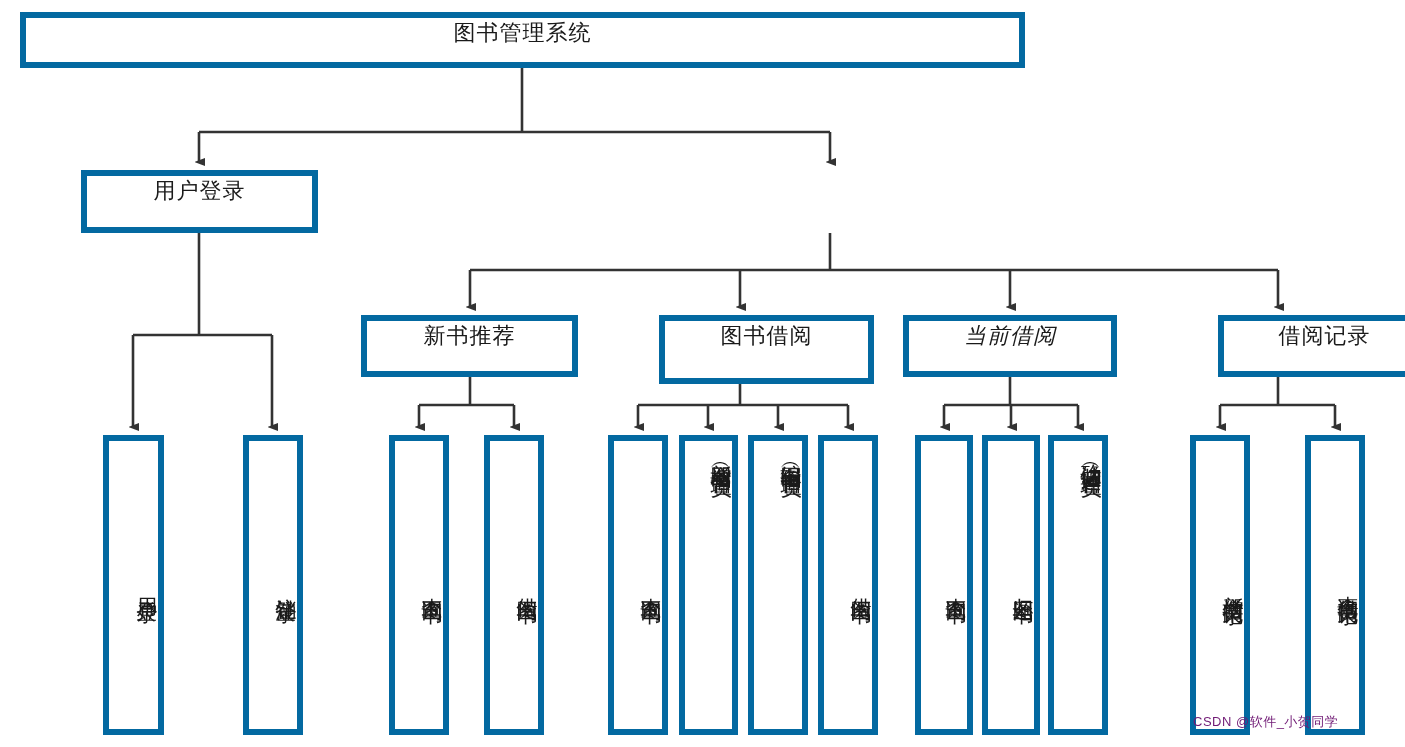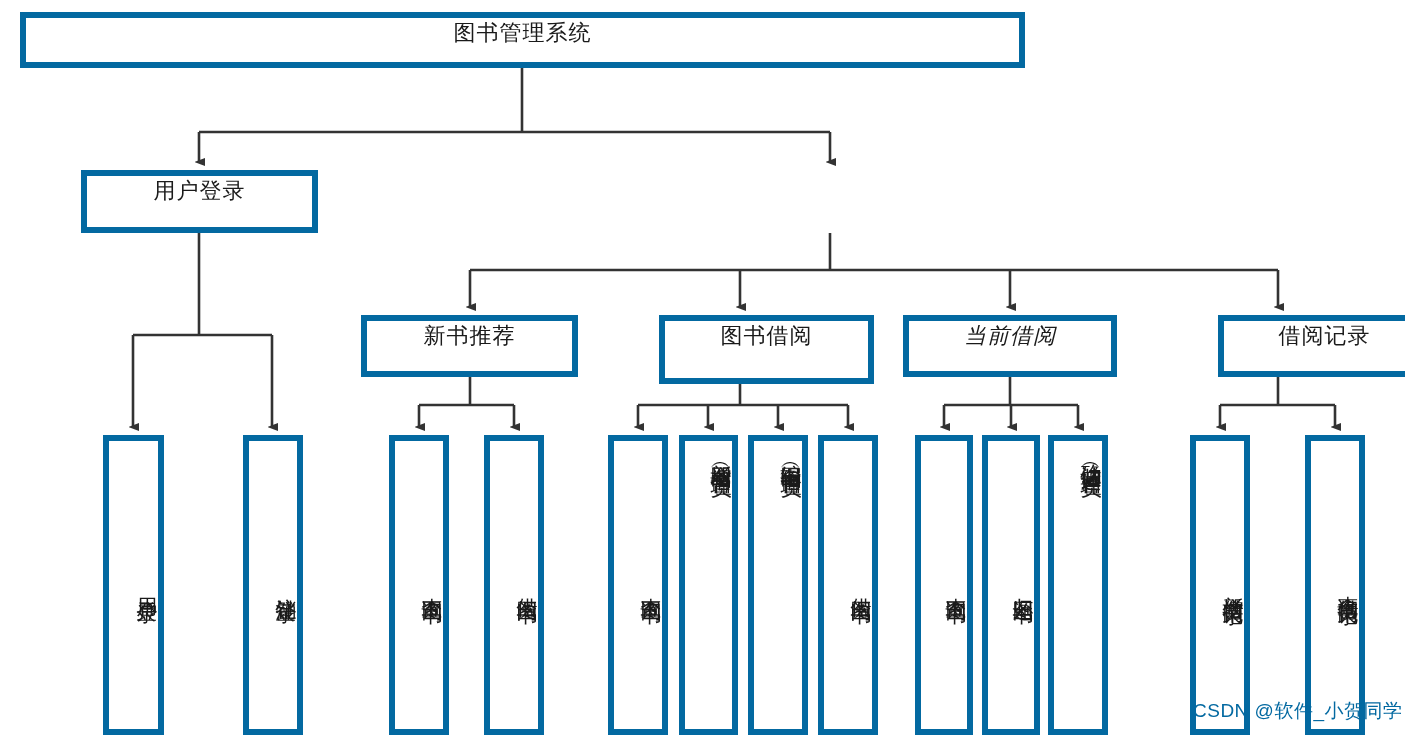--- a/index.html
+++ b/index.html
@@ -50,23 +50,23 @@
   }
   .node.v.center {
     justify-content: center;
   }
   .node .lbl {
     display: block;
   }
   #watermark {
     position: absolute;
     left: 1193px;
-    top: 698px;
-    font-size: 19px;
-    color: #0369a1;
+    top: 713px;
+    font-size: 13px;
+    color: #701a75;
     white-space: nowrap;
     letter-spacing: 0.5px;
   }
 </style>
 </head>
 <body>
 
 <div id="canvas">
 
   <svg id="wires" viewBox="0 0 1405 747">

